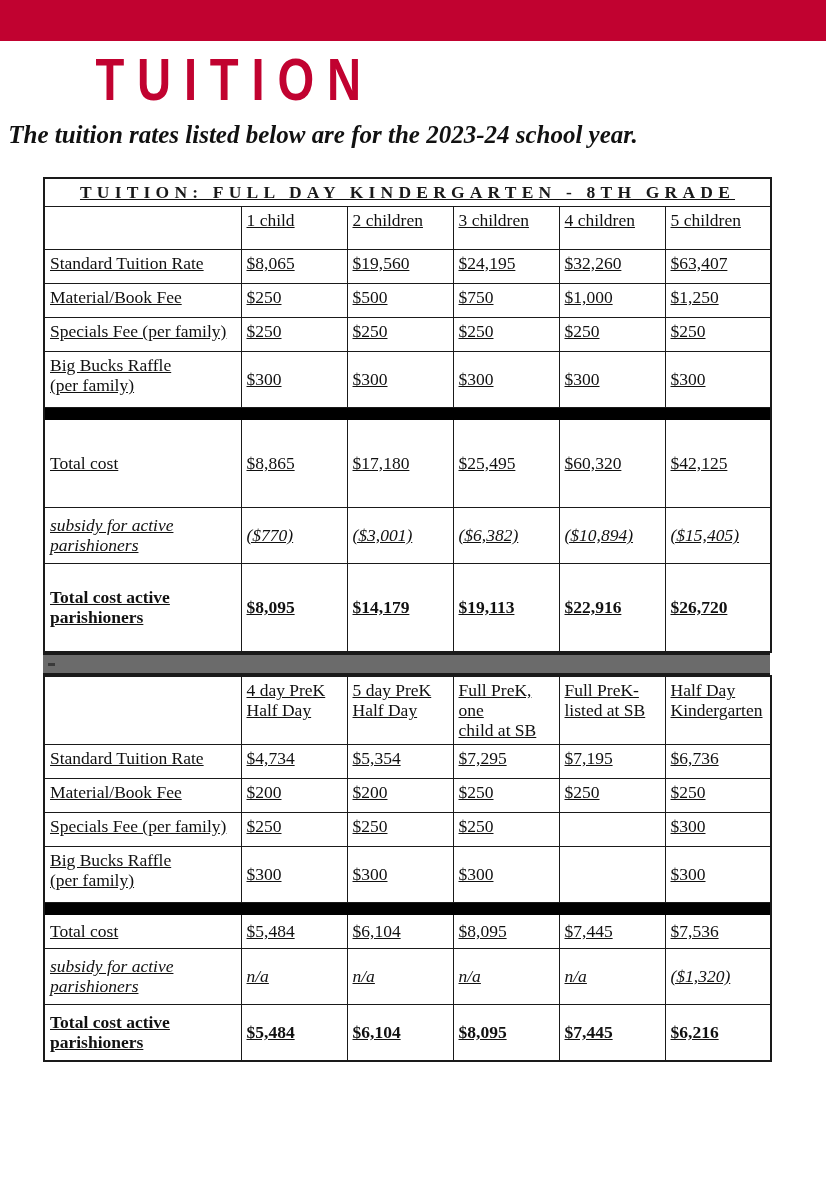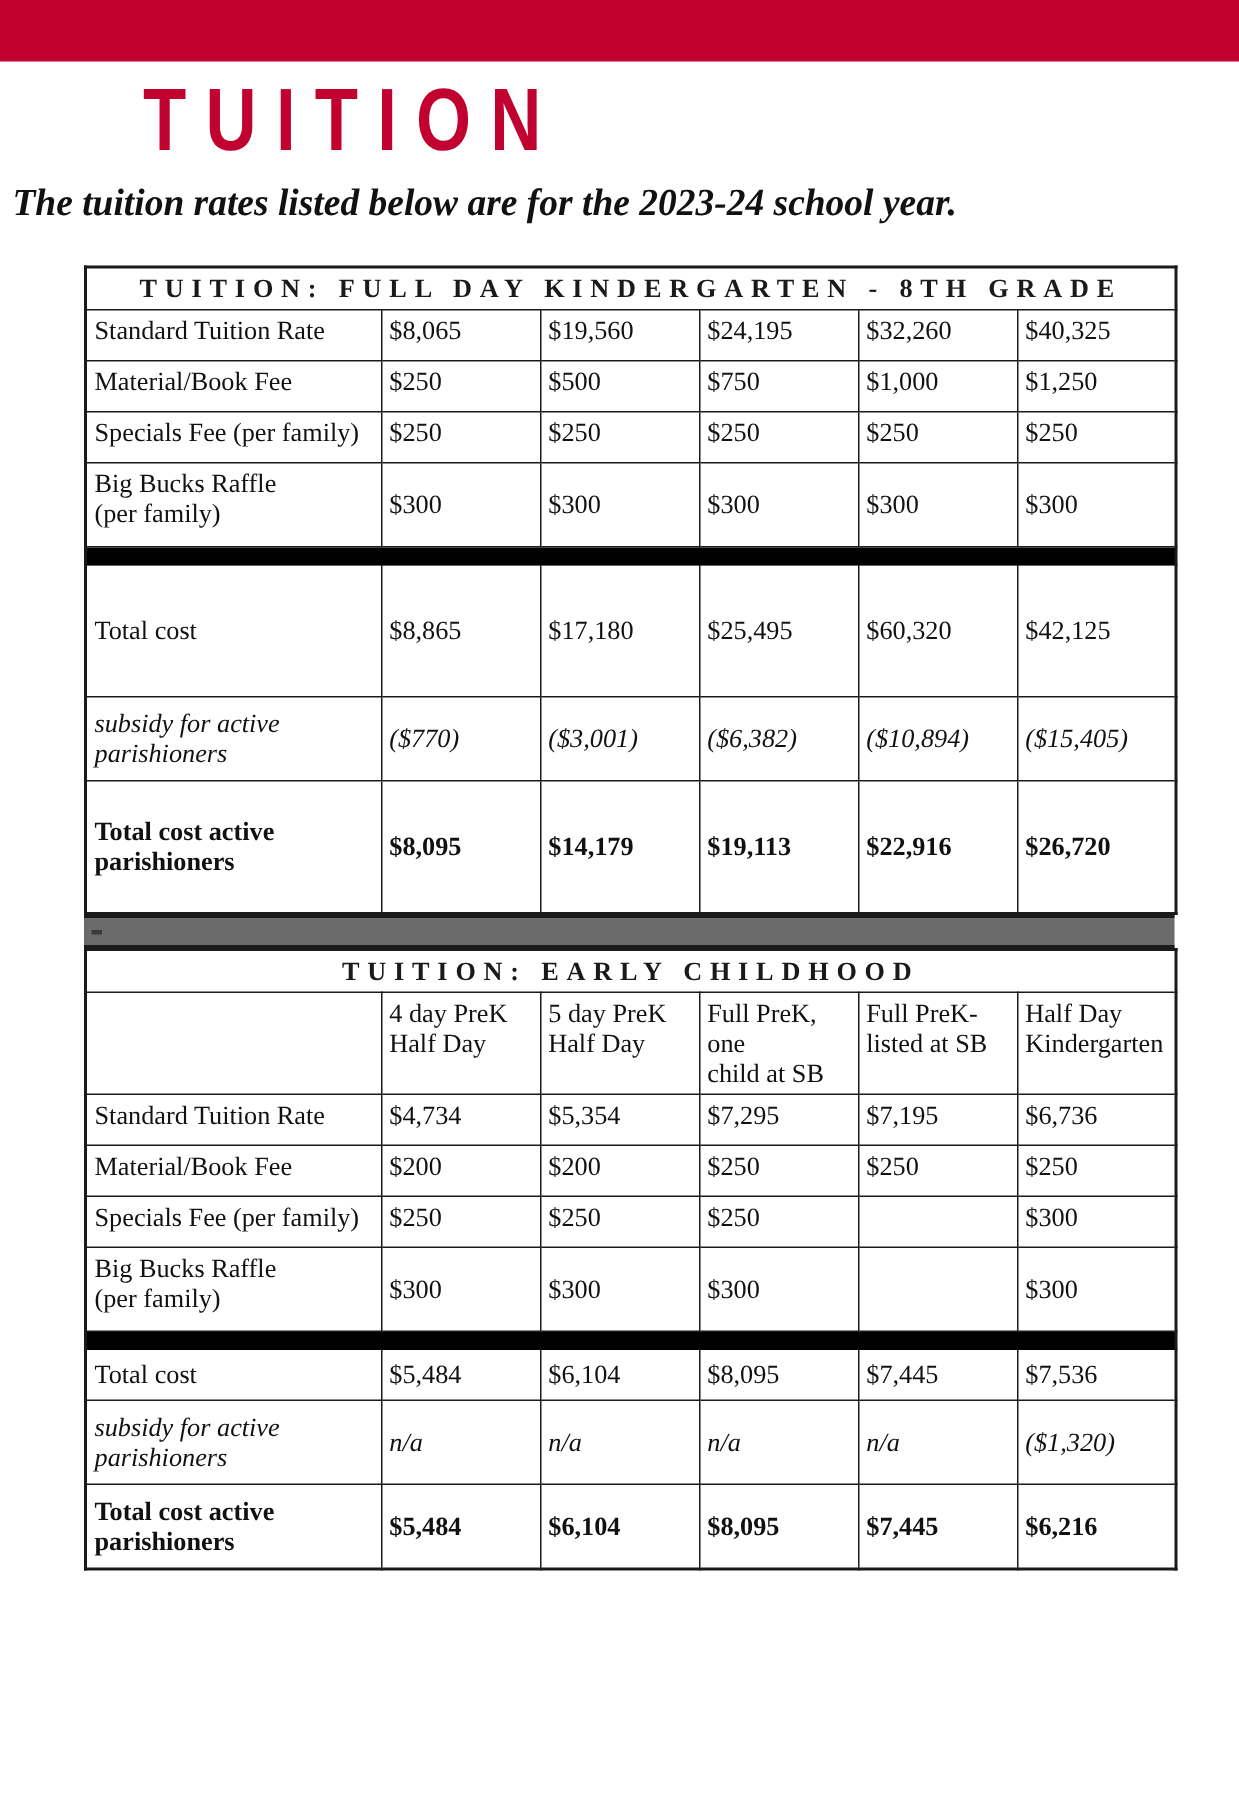--- a/index.html
+++ b/index.html
@@ -46,23 +46,24 @@
     font-size: 25.5px;
     line-height: 30px;
     color: #111111;
     margin: 9px 0 0 0;
     transform: scaleX(0.98);
   }
 
   
   .sheet {
     position: absolute;
-    left: 56px;
+    left: 43px;
     top: 177px;
     width: 649px;
+    text-decoration: underline;
   }
 
   table.tuition {
     border-collapse: collapse;
     table-layout: fixed;
     width: 727px;
     border: 2px solid #1a1a1a;
   }
   table.tuition td {
     border: 1px solid #1a1a1a;
@@ -162,28 +163,36 @@
         <col class="c-data">
       <col class="c-data">
         <col class="c-data">
         <col class="c-data">
     </colgroup>
     <tbody>
       <tr>
         <td class="section-head" colspan="6">TUITION: FULL DAY KINDERGARTEN - 8TH GRADE</td>
       </tr>
 
+      <tr>
+        <td class="col-head blank-corner"></td>
+        <td class="col-head">1 child</td>
+        <td class="col-head">2 children</td>
+        <td class="col-head">3 children</td>
+        <td class="col-head">4 children</td>
+        <td class="col-head">5 children</td>
+      </tr>
 
       <tr class="r-single">
         <td>Standard Tuition Rate</td>
         <td>$8,065</td>
         <td>$19,560</td>
         <td>$24,195</td>
         <td>$32,260</td>
-        <td>$40,325</td>
+        <td>$63,407</td>
       </tr>
 
       <tr class="r-single">
         <td>Material/Book Fee</td>
         <td>$250</td>
         <td>$500</td>
         <td>$750</td>
         <td>$1,000</td>
         <td>$1,250</td>
       </tr>
@@ -255,23 +264,20 @@
   <table class="tuition">
     <colgroup>
       <col class="c-label">
         <col class="c-data">
         <col class="c-data">
       <col class="c-data">
         <col class="c-data">
         <col class="c-data">
     </colgroup>
     <tbody>
-      <tr>
-        <td class="section-head" colspan="6">TUITION: EARLY CHILDHOOD</td>
-      </tr>
 
       <tr>
         <td class="col-head two-line blank-corner"></td>
         <td class="col-head two-line">
           <span>4 day PreK</span><br>
           <span>Half Day</span>
         </td>
         <td class="col-head two-line">
           <span>5 day PreK</span><br>
           <span>Half Day</span>

